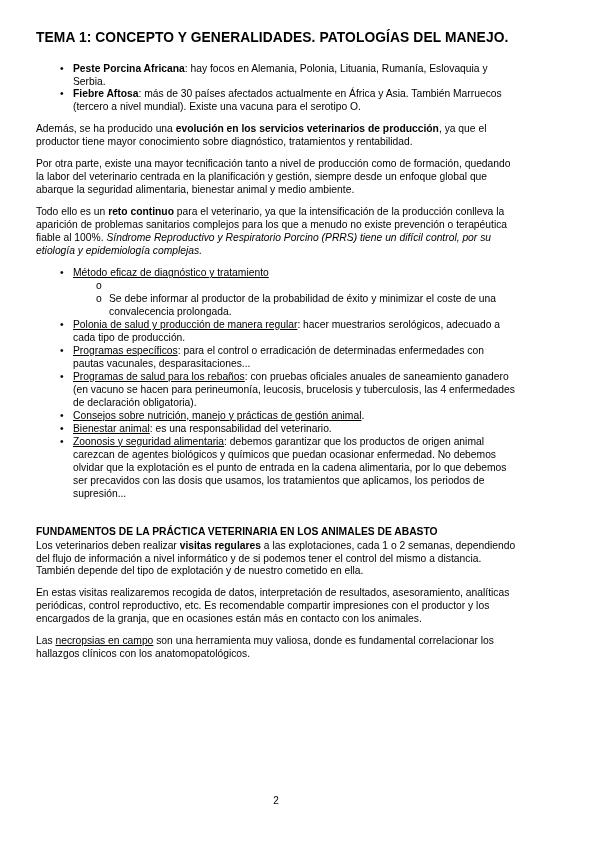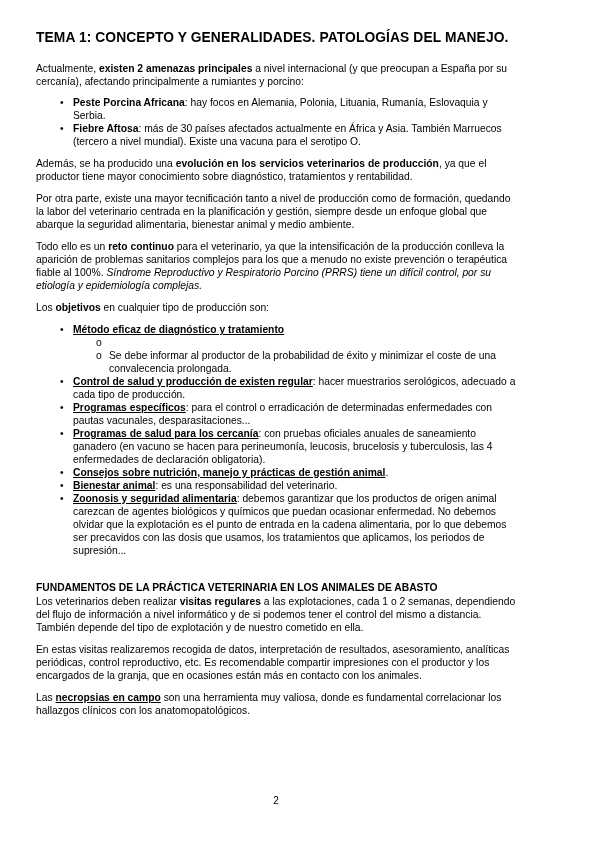--- a/index.html
+++ b/index.html
@@ -33,74 +33,72 @@
   .doc-li { display: flex; align-items: flex-start; }
   .doc-li.l1 { padding-left: 24px; }
   .doc-li.l2 { padding-left: 60px; }
   .doc-li .marker {
     flex: 0 0 13px;
     width: 13px;
   }
   .doc-li .li-text { flex: 1 1 auto; }
   .b { font-weight: bold; }
   .i { font-style: italic; }
-  .u { text-decoration: underline; font-weight: bold; }
+  .u { text-decoration: underline; }
   .page-number {
     position: absolute;
     left: 0;
     right: 0;
     bottom: 40px;
     text-align: center;
     font-size: 10px;
   }
 </style>
 </head>
 <body>
 
 <div class="page">
   <h1 class="doc-title">TEMA 1: CONCEPTO Y GENERALIDADES. PATOLOGÍAS DEL MANEJO.</h1>
   <div class="doc-body">
-      <p class="doc-para"><span>Actualmente, </span><span class="b">existen 2 amenazas principales</span><span> a nivel internacional (y que preocupan a España por su cercanía), afectando principalmente a rumiantes y porcino:</span></p>
       <ul class="doc-list">
         <li class="doc-li l1">
           <span class="marker">•</span>
           <span class="li-text"><span class="b">Peste Porcina Africana</span><span>: hay focos en Alemania, Polonia, Lituania, Rumanía, Eslovaquia y Serbia.</span></span>
         </li>
         <li class="doc-li l1">
           <span class="marker">•</span>
           <span class="li-text"><span class="b">Fiebre Aftosa</span><span>: más de 30 países afectados actualmente en África y Asia. También Marruecos (tercero a nivel mundial). Existe una vacuna para el serotipo O.</span></span>
         </li>
       </ul>
       <p class="doc-para"><span>Además, se ha producido una </span><span class="b">evolución en los servicios veterinarios de producción</span><span>, ya que el productor tiene mayor conocimiento sobre diagnóstico, tratamientos y rentabilidad.</span></p>
       <p class="doc-para"><span>Por otra parte, existe una mayor tecnificación tanto a nivel de producción como de formación, quedando la labor del veterinario centrada en la planificación y gestión, siempre desde un enfoque global que abarque la seguridad alimentaria, bienestar animal y medio ambiente.</span></p>
       <p class="doc-para"><span>Todo ello es un </span><span class="b">reto continuo</span><span> para el veterinario, ya que la intensificación de la producción conlleva la aparición de problemas sanitarios complejos para los que a menudo no existe prevención o terapéutica fiable al 100%. </span><span class="i">Síndrome Reproductivo y Respiratorio Porcino (PRRS) tiene un difícil control, por su etiología y epidemiología complejas.</span></p>
-      <p class="doc-para"><span>Los </span><span class="b">objetivos</span><span> en cualquier tipo de producción son:</span></p>
       <ul class="doc-list">
         <li class="doc-li l1">
           <span class="marker">•</span>
           <span class="li-text"><span class="u">Método eficaz de diagnóstico y tratamiento</span></span>
         </li>
         <li class="doc-li l2">
           <span class="marker">o</span>
         </li>
         <li class="doc-li l2">
           <span class="marker">o</span>
           <span class="li-text"><span>Se debe informar al productor de la probabilidad de éxito y minimizar el coste de una convalecencia prolongada.</span></span>
         </li>
         <li class="doc-li l1">
           <span class="marker">•</span>
-          <span class="li-text"><span class="u">Control de salud y producción de existen regular</span><span>: hacer muestrarios serológicos, adecuado a cada tipo de producción.</span></span>
+          <span class="li-text"><span class="u">Polonia de salud y producción de manera regular</span><span>: hacer muestrarios serológicos, adecuado a cada tipo de producción.</span></span>
         </li>
         <li class="doc-li l1">
           <span class="marker">•</span>
           <span class="li-text"><span class="u">Programas específicos</span><span>: para el control o erradicación de determinadas enfermedades con pautas vacunales, desparasitaciones...</span></span>
         </li>
         <li class="doc-li l1">
           <span class="marker">•</span>
-          <span class="li-text"><span class="u">Programas de salud para los cercanía</span><span>: con pruebas oficiales anuales de saneamiento ganadero (en vacuno se hacen para perineumonía, leucosis, brucelosis y tuberculosis, las 4 enfermedades de declaración obligatoria).</span></span>
+          <span class="li-text"><span class="u">Programas de salud para los rebaños</span><span>: con pruebas oficiales anuales de saneamiento ganadero (en vacuno se hacen para perineumonía, leucosis, brucelosis y tuberculosis, las 4 enfermedades de declaración obligatoria).</span></span>
         </li>
         <li class="doc-li l1">
           <span class="marker">•</span>
           <span class="li-text"><span class="u">Consejos sobre nutrición, manejo y prácticas de gestión animal</span><span>.</span></span>
         </li>
         <li class="doc-li l1">
           <span class="marker">•</span>
           <span class="li-text"><span class="u">Bienestar animal</span><span>: es una responsabilidad del veterinario.</span></span>
         </li>
         <li class="doc-li l1">

